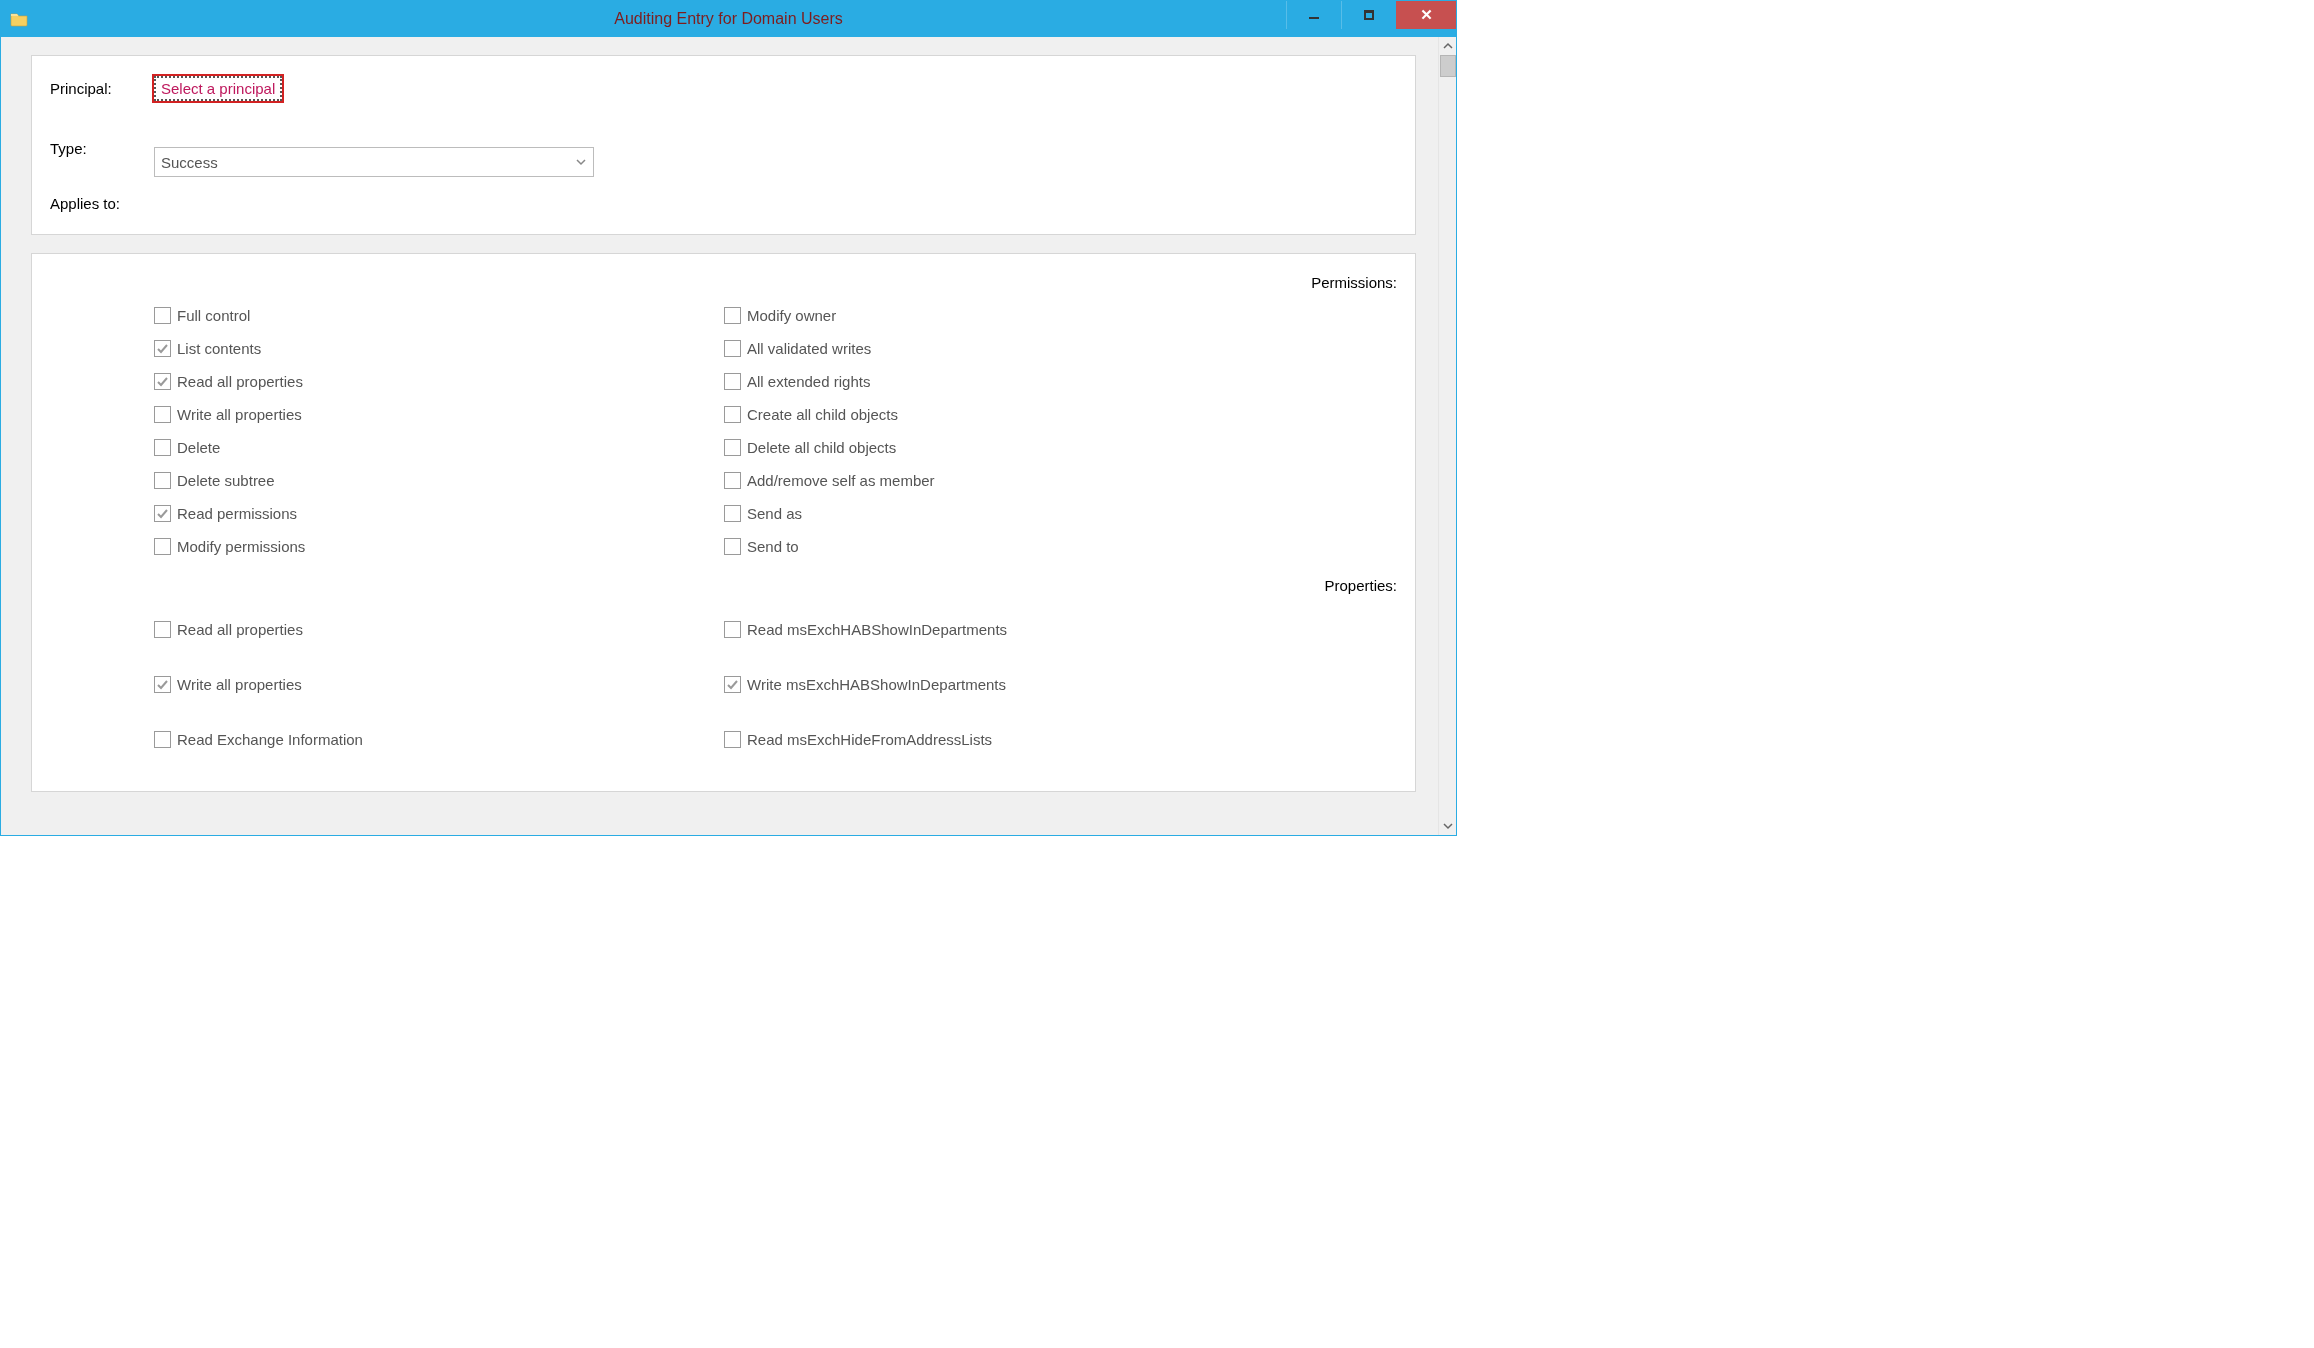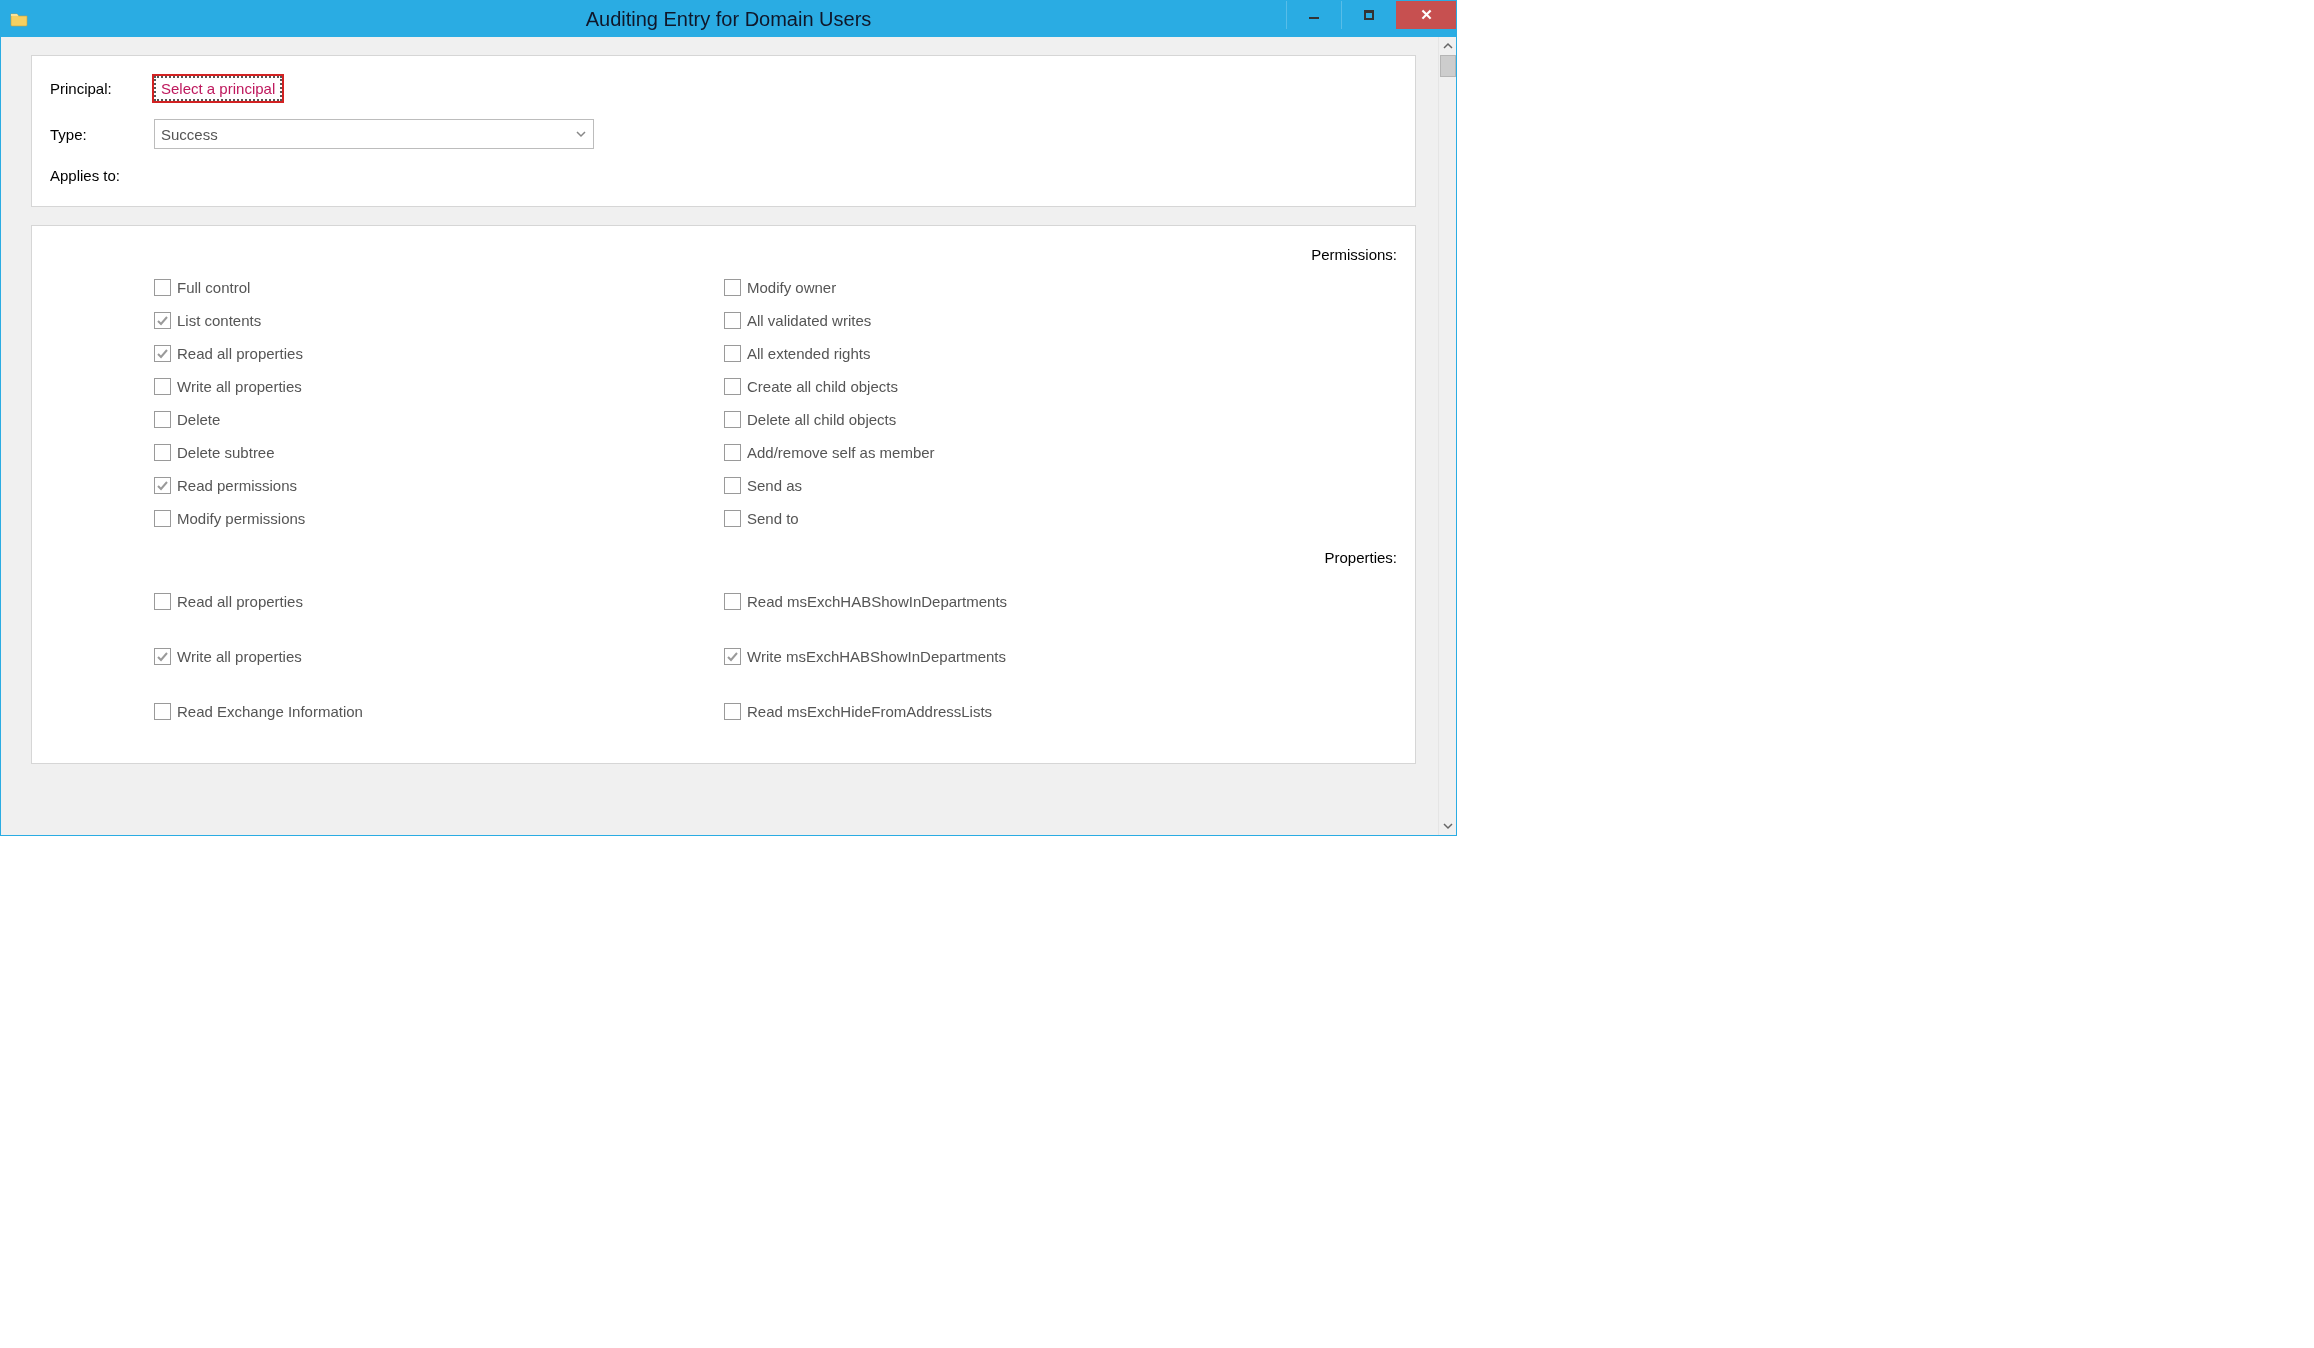--- a/index.html
+++ b/index.html
@@ -32,22 +32,22 @@
   width: 20px;
   height: 20px;
   display: flex;
   align-items: center;
   justify-content: center;
 }
 .titlebar .title {
   position: absolute;
   left: 50%;
   transform: translateX(-50%);
-  font-size: 20px;
-  color: #0f172a;
+  font-size: 16px;
+  color: #7f1d1d;
 }
 .titlebar .win-controls {
   margin-left: auto;
   display: flex;
   height: 100%;
 }
 .win-btn {
   width: 55px;
   height: 28px;
   display: flex;
@@ -131,20 +131,21 @@
 .combo {
   width: 440px;
   height: 30px;
   border: 1px solid #bcbcbc;
   background: #fff;
   display: flex;
   align-items: center;
   padding: 0 6px;
   color: #555;
   position: relative;
+  margin-top: 28px;
 }
 .combo .combo-arrow {
   margin-left: auto;
   color: #888;
 }
 .section-label {
   font-size: 15px;
   color: #000;
   margin-bottom: 8px;
 }

